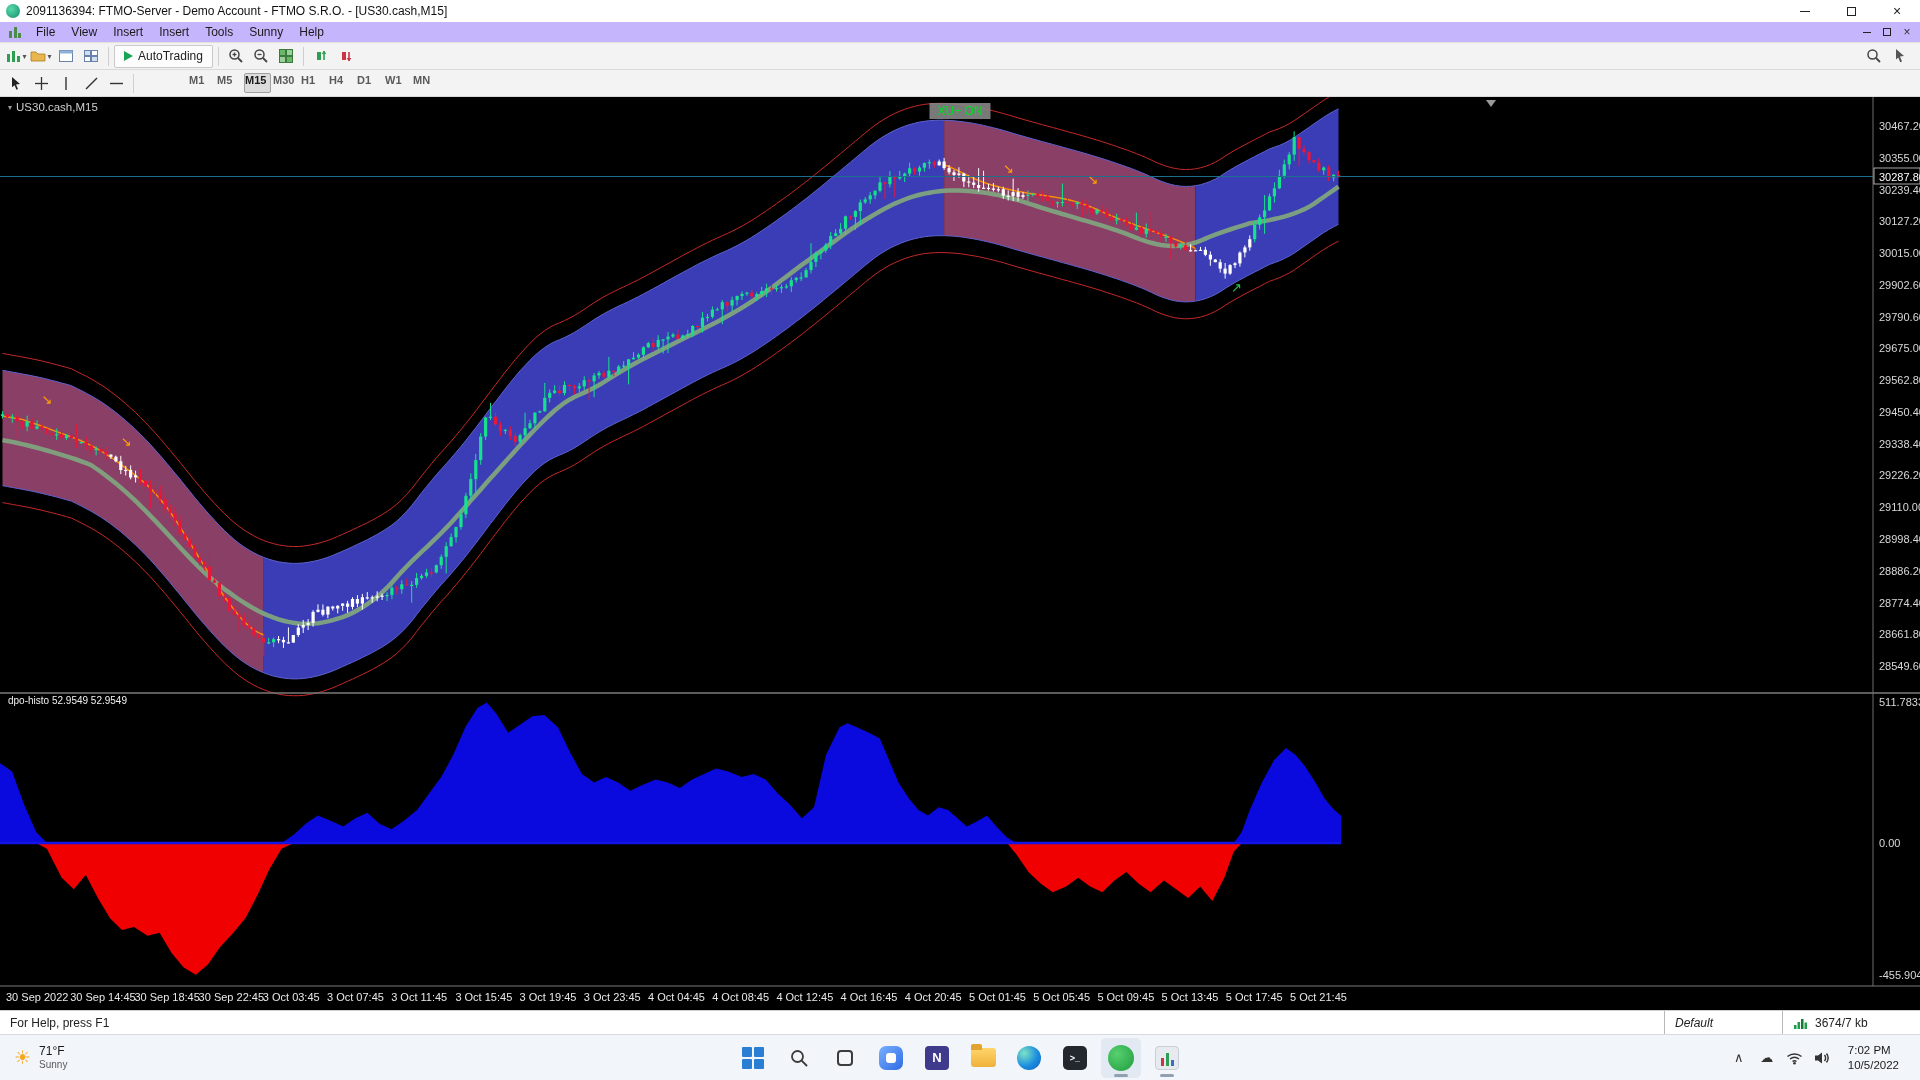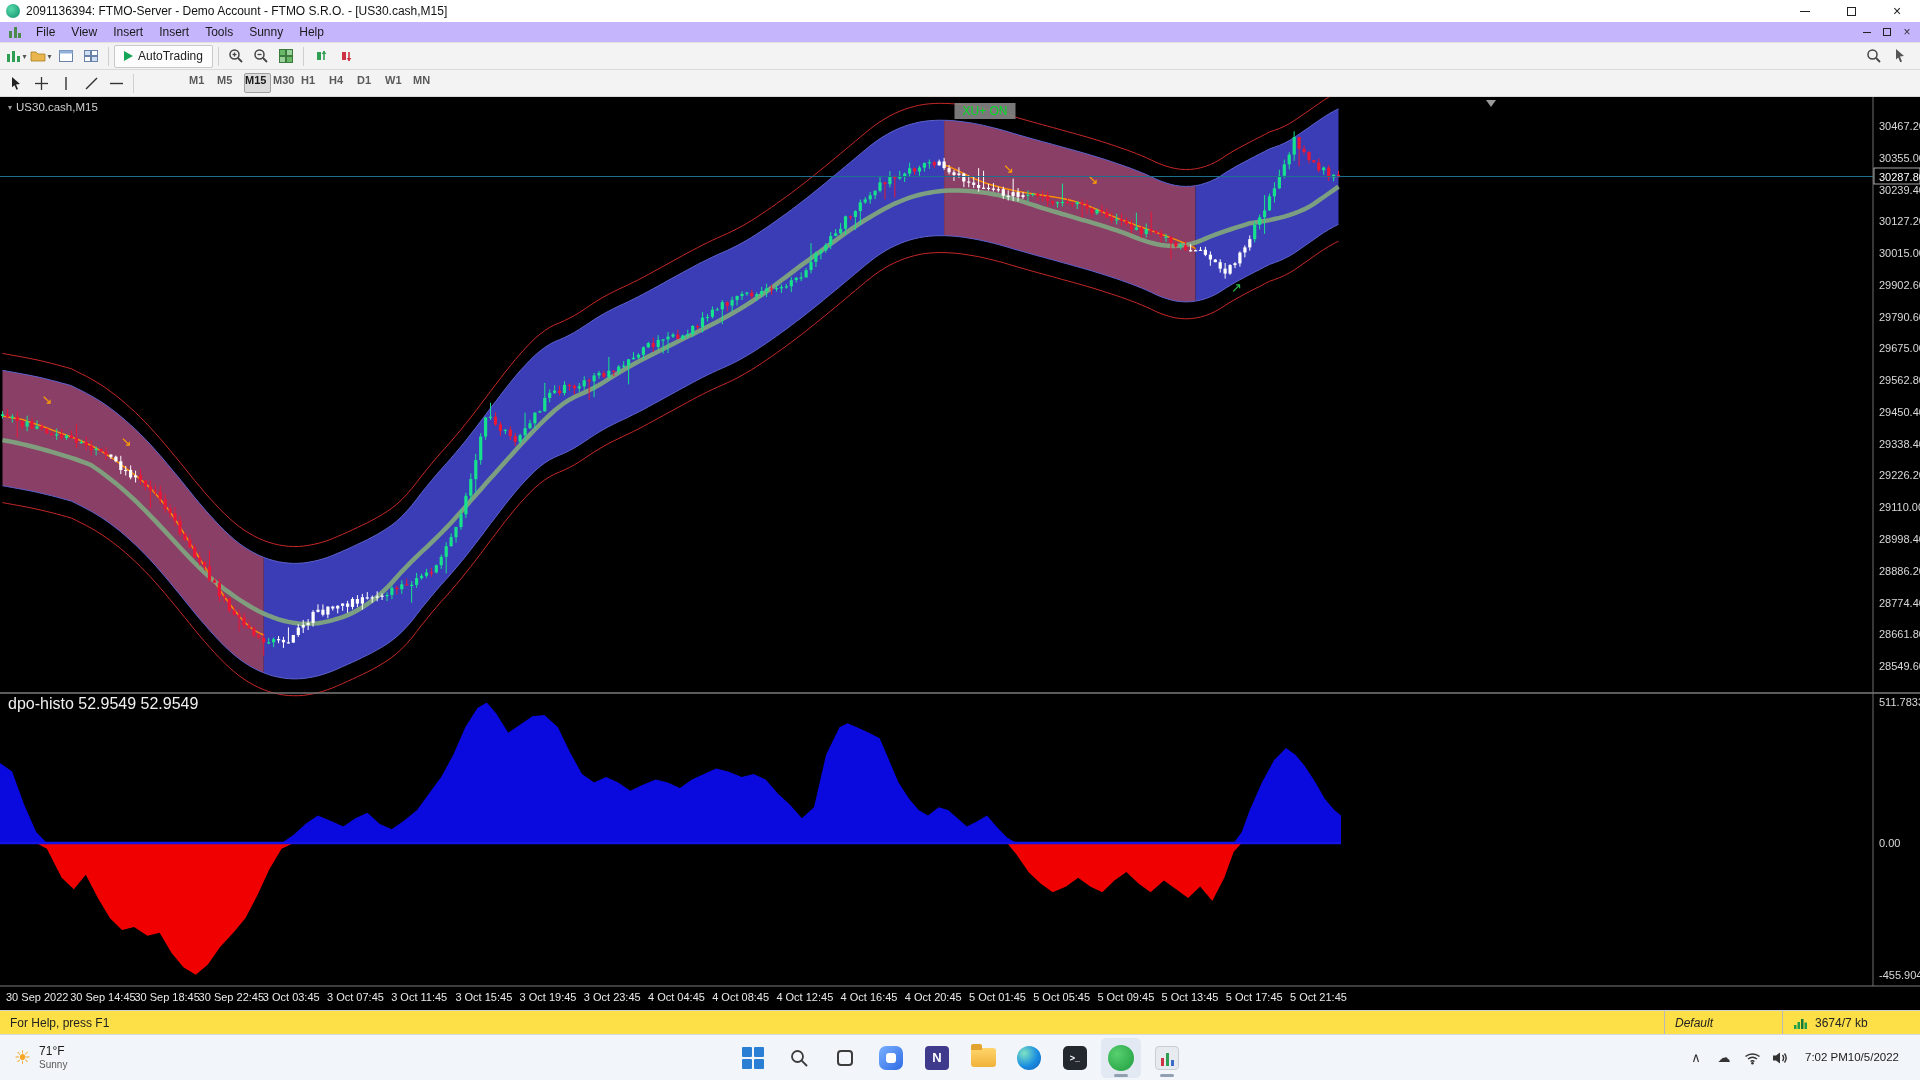--- a/index.html
+++ b/index.html
@@ -39,25 +39,25 @@
   .tfbtn.active { background:#dcdcdc; border-color:#a0a0a0; color:#1a1a1a; }
 
   
   .chart-region { flex:1 1 auto; position:relative; background:#000; }
   #chart-svg { position:absolute; inset:0; width:100%; height:100%; display:block; }
   .ax { font-size:11px; fill:#d9d9d9; font-family:"Liberation Sans",sans-serif; }
   .axw { fill:#ffffff; }
   .tl { font-size:11px; fill:#e8e8e8; font-family:"Liberation Sans",sans-serif; }
   .sym-label { position:absolute; top:4px; left:8px; color:#cfcfcf; font-size:11.5px; display:flex; align-items:center; gap:4px; }
   .sym-label .tri { font-size:8px; color:#9a9a9a; }
-  .xu-label { position:absolute; top:6px; left:50%; transform:translateX(-50%); background:rgba(134,134,134,.9); color:#00dd24; font-size:12px; padding:1px 8px;margin-left:25px; }
-  .dpo-label { position:absolute; top:598px; left:8px; color:#f0f0f0; font-size:16px; }
+  .xu-label { position:absolute; top:6px; left:50%; transform:translateX(-50%); background:rgba(134,134,134,.9); color:#00dd24; font-size:12px; padding:1px 8px; }
+  .dpo-label { position:absolute; top:598px; left:8px; color:#f0f0f0; font-size:10px; }
 
   
-  .statusbar { height:24px; background:#fde047; border-top:1px solid #cfcfcf; display:flex; align-items:center; font-size:12px; color:#222; flex:0 0 24px; }
+  .statusbar { height:24px; background:#ffffff; border-top:1px solid #cfcfcf; display:flex; align-items:center; font-size:12px; color:#222; flex:0 0 24px; }
   .sb-help { padding:0 10px; flex:1; }
   .sb-cell { border-left:1px solid #b8b8b8; padding:0 10px; height:100%; display:flex; align-items:center; gap:6px; white-space:nowrap; }
   .sb-profile { width:118px;font-style:italic; }
   .sb-ohlc { width:458px; }
   .sb-traffic { width:138px; }
 
   
   .taskbar { height:46px; background:#f2f6fa; border-top:1px solid #d5dbe1; display:flex; align-items:center; position:relative; flex:0 0 46px; }
   .weather { display:flex; align-items:center; gap:8px; padding:0 14px; height:100%; }
   .sun-ico { font-size:19px; color:#f5a623; }
@@ -78,21 +78,21 @@
   .fol-ico { width:25px; height:19px; position:relative; background:linear-gradient(#ffd56b,#f0b23a); border-radius:3px; }
   .fol-ico::before { content:""; position:absolute; top:-4px; left:0; width:11px; height:6px; background:#e3a32f; border-radius:2px 2px 0 0; }
   .edge-ico { width:24px; height:24px; border-radius:50%; background:radial-gradient(circle at 30% 30%,#7de3c3,#1b8ee0 55%,#0f5fba); }
   .term-ico { width:24px; height:24px; border-radius:5px; background:#23272e; display:flex; align-items:center; justify-content:center; }
   .term-ico::after { content:">_"; color:#fff; font-size:9px; font-weight:bold; }
   .gapp-ico { width:26px; height:26px; border-radius:50%; background:radial-gradient(circle at 35% 35%,#57d06f,#1f9d3f); }
   .mt-ico { width:24px; height:24px; border-radius:4px; background:#e7eaee; border:1px solid #c9ced4; display:flex; align-items:flex-end; justify-content:center; gap:2px; padding-bottom:3px; }
   .mt-ico i { width:3px; display:block; }
   .tray { margin-left:auto; display:flex; align-items:center; gap:2px; padding-right:4px; }
   .tray-btn { height:32px; min-width:26px; display:flex; align-items:center; justify-content:center; border-radius:4px; font-size:13px; color:#333; }
-  .clock { display:flex; flex-direction:row; font-size:11.5px; line-height:1.3; color:#1a1a1a; padding:0 10px; }
+  .clock { display:flex; flex-direction:column; font-size:11.5px; line-height:1.3; color:#1a1a1a; padding:0 10px; }
   .sdesk { width:5px; height:100%; border-left:1px solid #c7ccd2; }
 </style>
 </head>
 <body>
 
 <div class="screen">
 
   <div class="titlebar">
     <span class="app-ico"></span>
     <span class="tb-title">2091136394: FTMO-Server - Demo Account - FTMO S.R.O. - [US30.cash,M15]</span>

